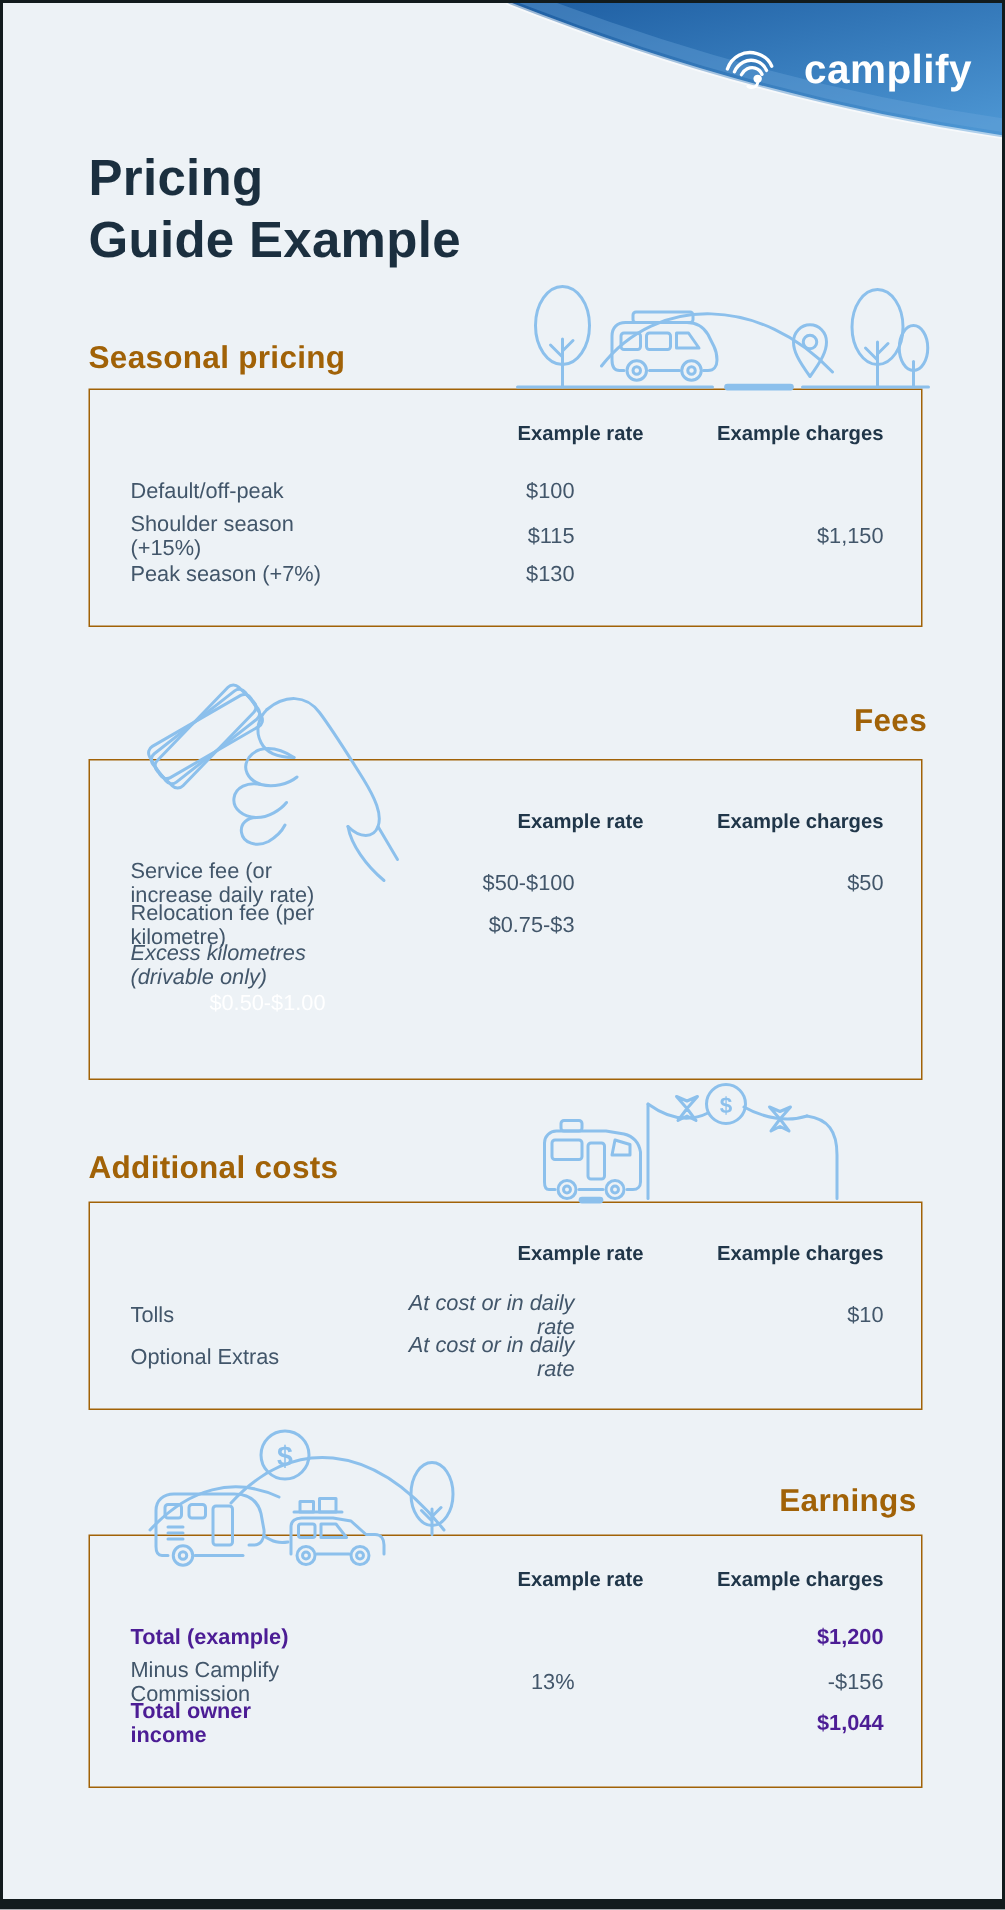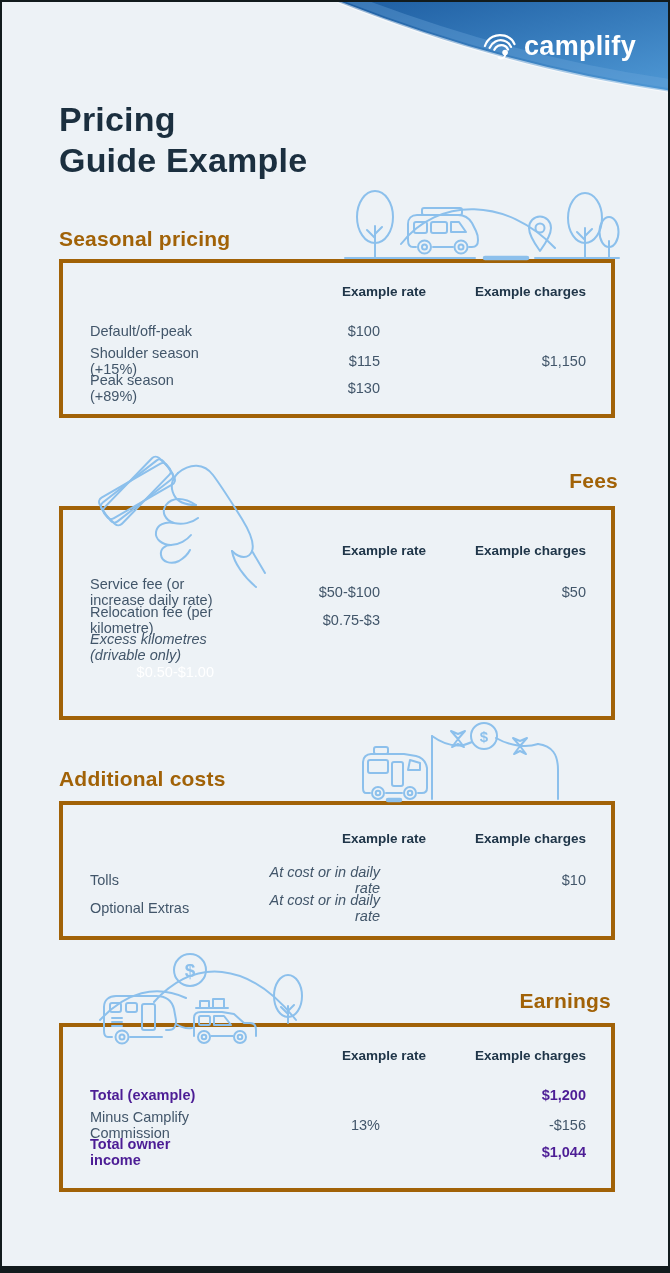--- a/index.html
+++ b/index.html
@@ -9,41 +9,41 @@
     box-sizing:border-box;
     background:#edf2f6;
     border:2px solid #121b1d;
     border-bottom-width:7px;
     overflow:hidden;
     font-family:"Liberation Sans","DejaVu Sans",sans-serif;
     color:#42566a;
   }
   
   .hdr-curve{position:absolute;left:332px;top:0;width:338px;height:100px;z-index:1;}
-  .logo{position:absolute;left:480px;top:29px;display:flex;align-items:center;gap:8px;z-index:2;}
+  .logo{position:absolute;left:480px;top:29px;display:flex;align-items:center;gap:20px;z-index:2;}
   .logo-text{color:#ffffff;font-size:27px;font-weight:bold;letter-spacing:.3px;line-height:1;}
   
   .title{position:absolute;left:57px;top:97px;font-size:34px;line-height:41px;font-weight:bold;color:#1b2f3f;letter-spacing:.2px;z-index:2;}
   
   .sec-heading{position:absolute;font-size:21px;font-weight:bold;color:#a16207;letter-spacing:.2px;z-index:3;margin:0;}
   #seasonal-heading{left:57px;top:225px;}
   #fees-heading{right:50px;top:467px;text-align:right;}
   #additional-heading{left:57px;top:765px;}
   #earnings-heading{right:57px;top:987px;text-align:right;}
   
   .illo{position:absolute;z-index:2;}
   #illo-seasonal{left:341px;top:182px;}
   #illo-fees{left:90px;top:437px;}
   #illo-additional{left:356px;top:720px;}
   #illo-earnings{left:96px;top:942px;}
   .line{fill:none;stroke:#8cc0ec;stroke-width:2;stroke-linecap:round;stroke-linejoin:round;}
   .line-bold{fill:none;stroke:#8cc0ec;stroke-width:4.5;stroke-linecap:round;}
   .coin-txt{fill:#8cc0ec;font-weight:bold;text-anchor:middle;font-family:"Liberation Sans",sans-serif;}
   
-  .tablebox{position:absolute;box-sizing:border-box;border:4px solid #a16207;padding:20px 25px 0 27px;z-index:1;background:transparent;}
+  .tablebox{position:absolute;box-sizing:border-box;border:1px solid #a16207;padding:20px 25px 0 27px;z-index:1;background:transparent;}
   #seasonal-box{left:57px;top:257px;width:556px;height:159px;}
   #fees-box{left:57px;top:504px;width:556px;height:214px;}
   #additional-box{left:57px;top:799px;width:556px;height:139px;}
   #earnings-box{left:57px;top:1021px;width:556px;height:169px;}
   .thead,.trow{display:grid;grid-template-columns:1fr 120px 160px;}
   .thead{font-weight:bold;font-size:13.5px;color:#203649;margin-bottom:16px;line-height:18px;}
   #fees-box .thead{padding-top:12px;}
   #additional-box .thead{padding-top:5px;}
   .trow{font-size:14.5px;color:#42566a;height:27.5px;align-items:center;gap:46px;}
   .c-rate,.c-charges{text-align:right;}
@@ -129,21 +129,21 @@
     <div class="cell c-charges"></div>
   </div>
 
   <div class="trow">
     <div class="cell c-label">Shoulder season (+15%)</div>
     <div class="cell c-rate">$115</div>
     <div class="cell c-charges">$1,150</div>
   </div>
 
   <div class="trow">
-    <div class="cell c-label">Peak season (+89%)</div>
+    <div class="cell c-label">Peak season (+7%)</div>
     <div class="cell c-rate">$130</div>
     <div class="cell c-charges"></div>
   </div>
 </div>
   </div>
 
   <h2 class="sec-heading" id="fees-heading">Fees</h2>
 
   <svg class="illo" id="illo-fees" width="178" height="152" viewBox="0 0 178 152">
     <g class="line">

